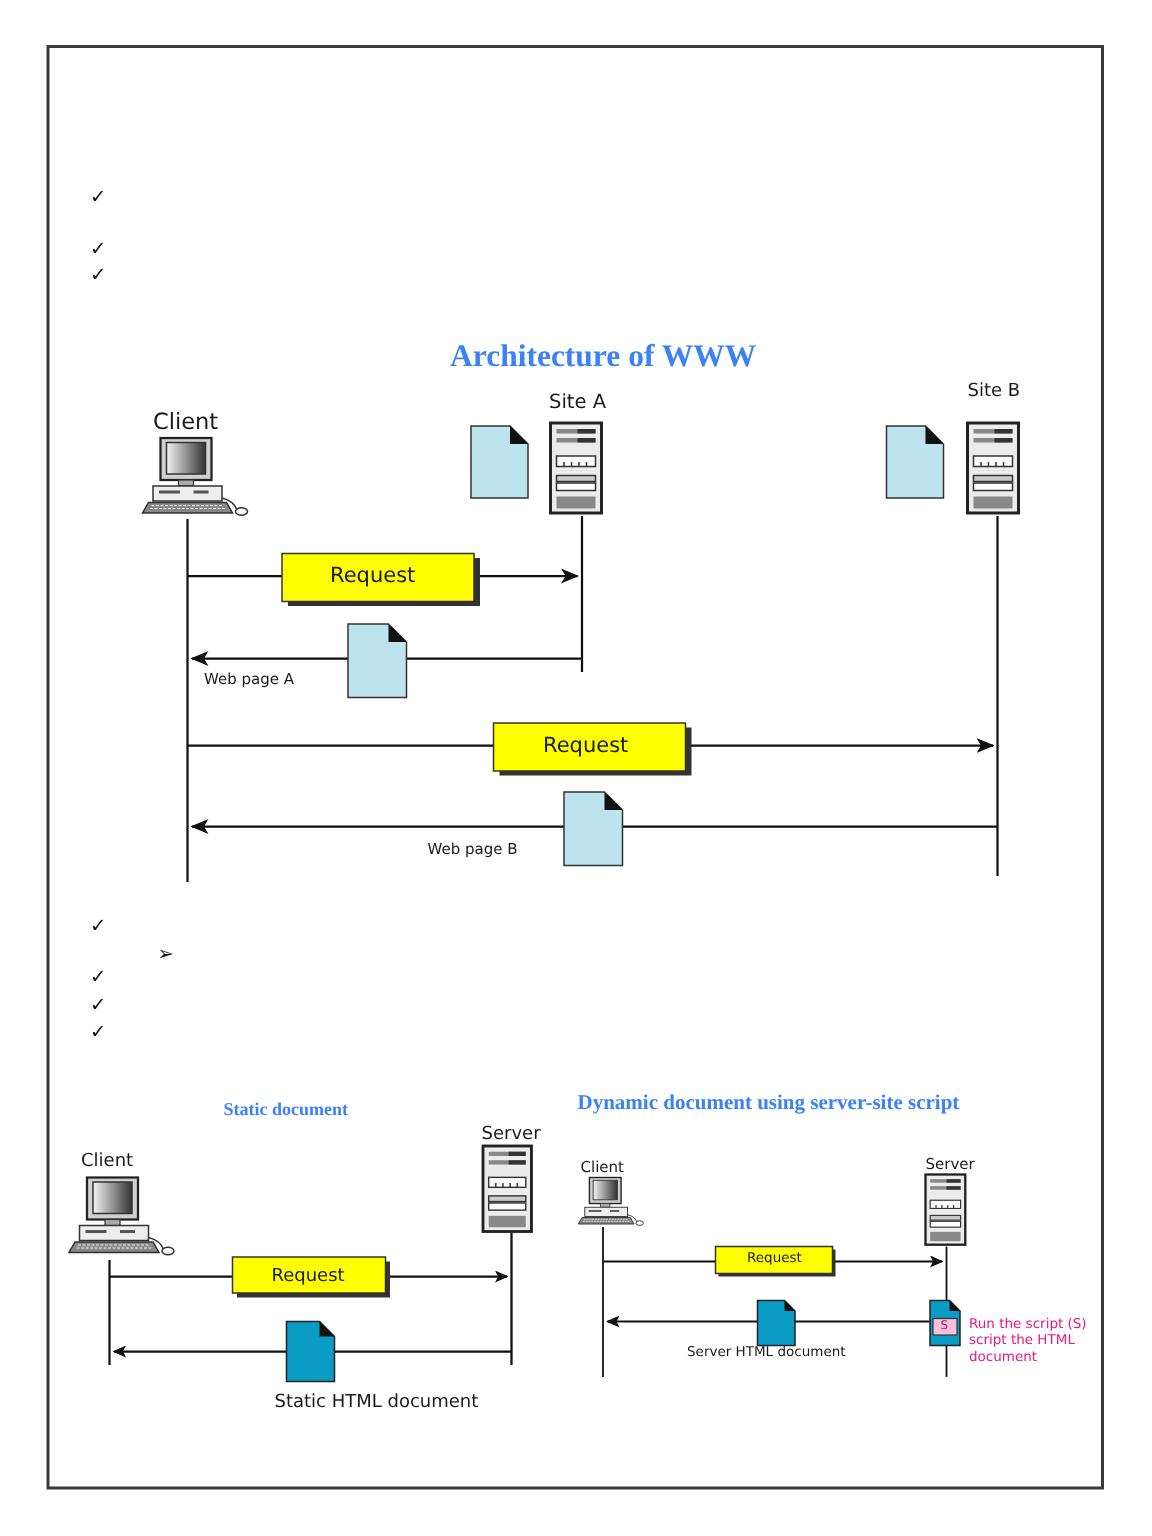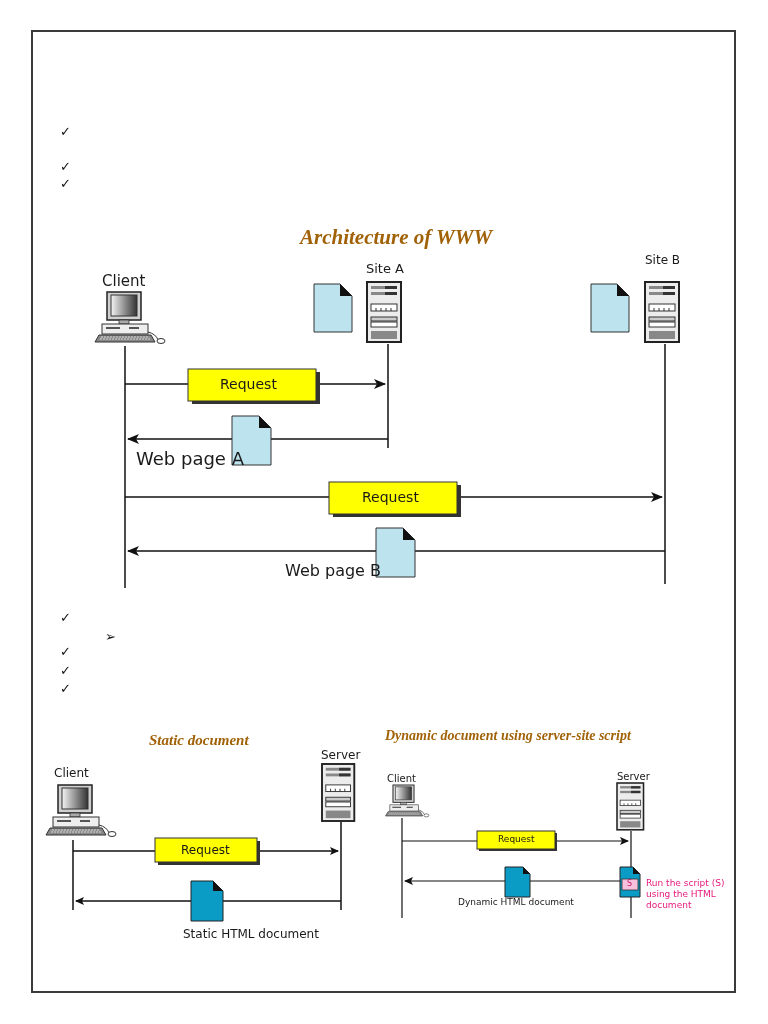--- a/index.html
+++ b/index.html
@@ -1,19 +1,19 @@
 <!DOCTYPE html>
 <html><head>
   <meta charset="utf-8">
   <style>
     html, body { margin: 0; padding: 0; background: #ffffff; }
     body { width: 768px; height: 1024px; position: relative; overflow: hidden; font-family: "DejaVu Sans", sans-serif; }
     .page-border { position: absolute; left: 31px; top: 30px; width: 705px; height: 963px; border: 2px solid #3a3a3a; box-sizing: border-box; }
     .bullet { position: absolute; font-family: "DejaVu Sans", sans-serif; font-size: 13px; color: #111; line-height: 1; }
-    .title-serif { position: absolute; font-family: "Liberation Serif", serif; font-weight: bold; font-style: italic; color: #a16207; white-space: nowrap; }
+    .title-serif { position: absolute; font-family: "Liberation Serif", serif; font-weight: bold; color: #3b82f6; white-space: nowrap; }
     .label { position: absolute; font-family: "DejaVu Sans", sans-serif; color: #1a1a1a; white-space: nowrap; }
     svg.diagram { position: absolute; left: 0; top: 0; }
     .pink { color: #e6197e; }
   </style>
 </head>
 <body>
 
 <div class="page-border"></div>
 
 <span class="bullet" style="left:60px;top:125px;">✓</span>
@@ -121,39 +121,39 @@
   <rect x="477" y="831" width="78" height="18" fill="#ffff00" stroke="#333" stroke-width="1"></rect>
   <line x1="620" y1="881" x2="405" y2="881" stroke="#111" stroke-width="1.2" marker-end="url(#arrs)"></line>
   <path d="M505,867 h18 l7,7 v23 h-25 Z" fill="#0b9cc6" stroke="#222" stroke-width="1"></path>
   <path d="M523,867 l7,7 h-7 Z" fill="#111"></path>
   <path d="M620,867 h13 l7,7 v23 h-20 Z" fill="#0b9cc6" stroke="#222" stroke-width="1"></path>
   <path d="M633,867 l7,7 h-7 Z" fill="#111"></path>
   <rect x="622" y="879" width="16" height="11" fill="#f7c0dc" stroke="#333" stroke-width="0.8"></rect>
 </svg>
 
 <div class="label" style="left:220px;top:376px;font-size:14px;">Request</div>
-<div class="label" style="left:136px;top:448px;font-size:18px;">Web page A</div>
+<div class="label" style="left:136px;top:448px;font-size:10px;">Web page A</div>
 <div class="label" style="left:362px;top:489px;font-size:14px;">Request</div>
-<div class="label" style="left:285px;top:561px;font-size:16px;">Web page B</div>
+<div class="label" style="left:285px;top:561px;font-size:10px;">Web page B</div>
 
 <span class="bullet" style="left:60px;top:611px;">✓</span>
 <span class="bullet" style="left:105px;top:630px;">➢</span>
 <span class="bullet" style="left:60px;top:645px;">✓</span>
 <span class="bullet" style="left:60px;top:664px;">✓</span>
 <span class="bullet" style="left:60px;top:682px;">✓</span>
 
-<div class="title-serif" style="left:149px;top:732px;font-size:15px;">Static document</div>
+<div class="title-serif" style="left:149px;top:732px;font-size:12px;">Static document</div>
 <div class="label" style="left:54px;top:766px;font-size:12px;">Client</div>
 <div class="label" style="left:321px;top:748px;font-size:12px;">Server</div>
 <div class="label" style="left:181px;top:843px;font-size:12px;">Request</div>
 <div class="label" style="left:140px;top:927px;font-size:12px;margin-left:43px;">Static HTML document</div>
 
 <div class="title-serif" style="left:385px;top:728px;font-size:14px;">Dynamic document using server-site script</div>
 <div class="label" style="left:387px;top:773px;font-size:10px;">Client</div>
 <div class="label" style="left:617px;top:771px;font-size:10px;">Server</div>
 <div class="label" style="left:498px;top:834px;font-size:9px;">Request</div>
-<div class="label" style="left:458px;top:897px;font-size:9px;">Dynamic HTML document</div>
+<div class="label" style="left:458px;top:897px;font-size:9px;">Server HTML document</div>
 <div class="label" style="left:627px;top:879px;font-size:8px;color:#c0186a;">S</div>
 <div class="label pink" style="left:646px;top:867px;font-size:9px;line-height:11px;margin-top:11px;">
   <div>Run the script (S)</div>
-  <div>using the HTML</div>
+  <div>script the HTML</div>
   <div>document</div>
 </div>
 
 </body></html>

